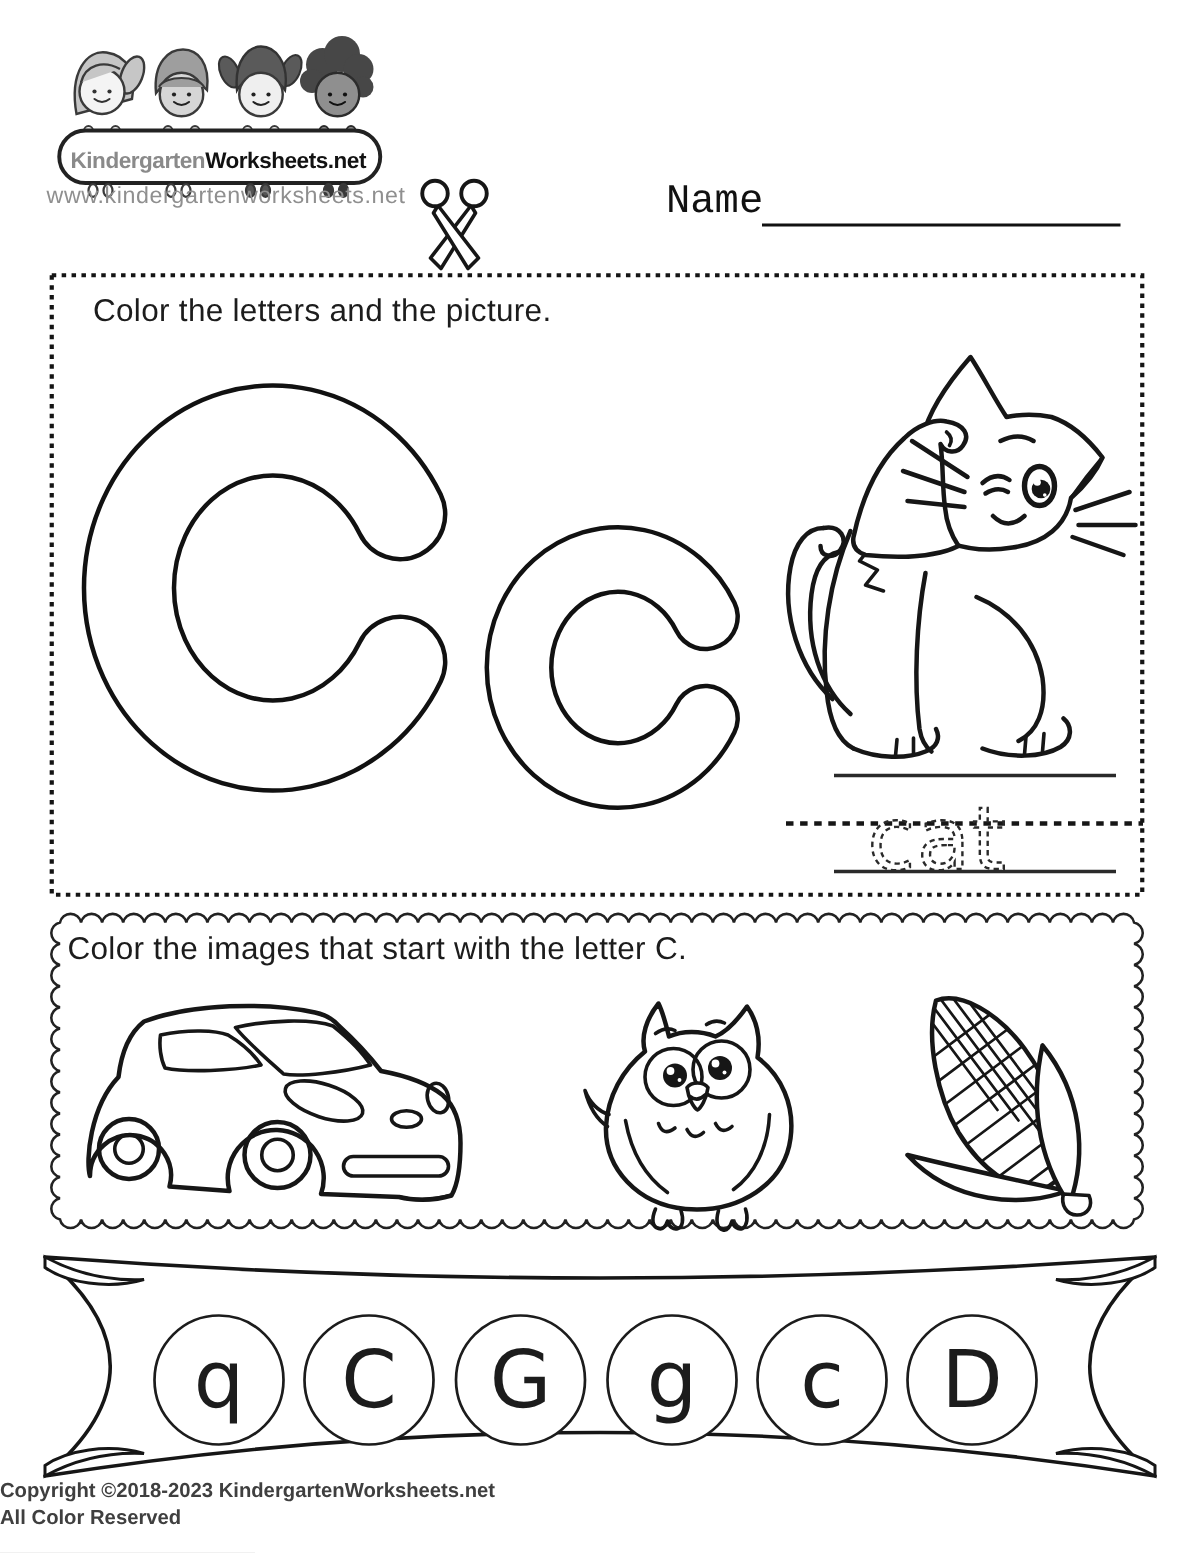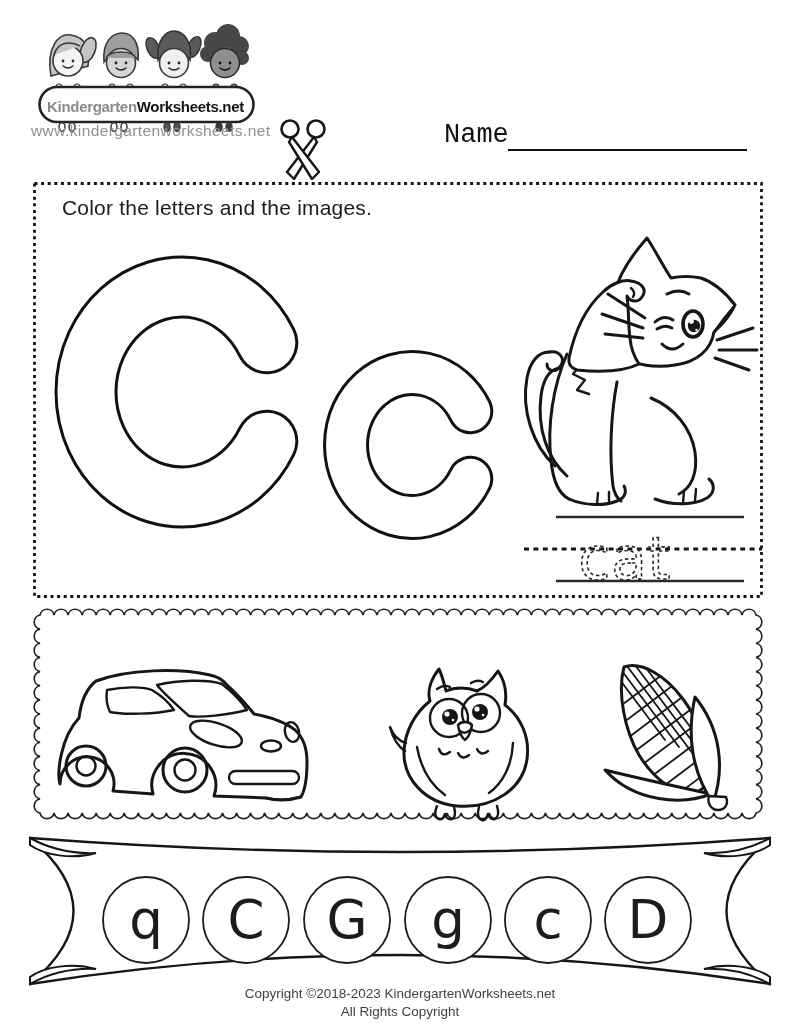--- a/index.html
+++ b/index.html
@@ -9,21 +9,21 @@
   svg{position:absolute;overflow:visible;}
   svg *{vector-effect:none;}
   .ln{stroke:#161616;fill:none;stroke-width:3;stroke-linecap:round;stroke-linejoin:round;}
   .thin{stroke-width:2.4;}
   .fillw{fill:#ffffff;}
   .title{font-size:28px;letter-spacing:.5px;color:#111;white-space:nowrap;}
   .url{font-size:15.5px;letter-spacing:.4px;color:#8f8f8f;white-space:nowrap;}
   .name-label{font-size:27px;color:#111;}
   .name-line{border-bottom:2.5px solid #111;}
   .instr{font-size:21px;letter-spacing:.2px;color:#1c1c1c;white-space:nowrap;}
-  .footer-line{position:absolute;left:0;width:800px;text-align:center;font-size:13.5px;color:#3f3f3f;}
+  .footer-line{position:absolute;left:0;width:800px;font-size:13.5px;color:#3f3f3f;font-weight:bold;}
   .svg-brand{font-family:"Liberation Sans", sans-serif;font-weight:bold;font-size:15px;letter-spacing:-0.3px;}
   .svg-circle-letter{font-family:"DejaVu Sans", sans-serif;font-size:53px;fill:#1c1c1c;}
   .svg-trace{font-family:"DejaVu Sans", sans-serif;font-size:58px;fill:none;stroke:#2a2a2a;
              stroke-width:1.6;stroke-dasharray:3.4 2.8;letter-spacing:1px;}
 </style>
 </head>
 <body>
 
 <div class="page">
 
@@ -98,21 +98,21 @@
   <svg style="left:276px;top:116px" width="56" height="72" viewBox="0 0 56 72">
     <path class="fillw" d="M 38 21 L 11 56 L 18 63 L 41 26 Z" stroke="#161616" stroke-width="2.4" stroke-linejoin="round"></path>
     <path class="fillw" d="M 16 21 L 43 56 L 36 63 L 13 26 Z" stroke="#161616" stroke-width="2.4" stroke-linejoin="round"></path>
     <circle cx="14" cy="13" r="8.5" fill="#fff" stroke="#161616" stroke-width="2.6"></circle>
     <circle cx="40" cy="13" r="8.5" fill="#fff" stroke="#161616" stroke-width="2.6"></circle>
   </svg>
 
   <svg style="left:33px;top:182px" width="730" height="416" viewBox="0 0 730 416">
     <rect x="1.5" y="1.5" width="727" height="413" fill="none" stroke="#141414" stroke-width="2.8" stroke-dasharray="3 3.6"></rect>
   </svg>
-  <div class="abs instr" style="left:62px;top:196px;">Color the letters and the images.</div>
+  <div class="abs instr" style="left:62px;top:196px;">Color the letters and the picture.</div>
 
   <svg style="left:40px;top:240px" width="470" height="310" viewBox="0 0 470 310">
     <g>
       <path d="M 226.8 102.8 A 96 105 0 1 0 226.8 201.2" fill="none" stroke="#111" stroke-width="63" stroke-linecap="round"></path>
       <path d="M 226.8 102.8 A 96 105 0 1 0 226.8 201.2" fill="none" stroke="#fff" stroke-width="57" stroke-linecap="round"></path>
     </g>
     <g>
       <path d="M 430.3 171.2 A 66 72 0 1 0 430.3 238.8" fill="none" stroke="#111" stroke-width="46" stroke-linecap="round"></path>
       <path d="M 430.3 171.2 A 66 72 0 1 0 430.3 238.8" fill="none" stroke="#fff" stroke-width="40" stroke-linecap="round"></path>
     </g>
@@ -167,20 +167,21 @@
   <svg style="left:505px;top:500px" width="290" height="100" viewBox="0 0 290 100">
     <line x1="51" y1="17" x2="239" y2="17" stroke="#2a2a2a" stroke-width="2.4"></line>
     <line x1="19" y1="49" x2="257" y2="49" stroke="#161616" stroke-width="3" stroke-dasharray="5 4.4"></line>
     <line x1="51" y1="81" x2="239" y2="81" stroke="#2a2a2a" stroke-width="2.4"></line>
     <text class="svg-trace" x="120" y="79" text-anchor="middle">cat</text>
   </svg>
 
   <svg style="left:33px;top:608px" width="730" height="212" viewBox="0 0 730 212">
     <path id="scallop-path" d="M 7,7 a7.16,7.16 0 0 1 14.04,0.00 a7.16,7.16 0 0 1 14.04,0.00 a7.16,7.16 0 0 1 14.04,0.00 a7.16,7.16 0 0 1 14.04,0.00 a7.16,7.16 0 0 1 14.04,0.00 a7.16,7.16 0 0 1 14.04,0.00 a7.16,7.16 0 0 1 14.04,0.00 a7.16,7.16 0 0 1 14.04,0.00 a7.16,7.16 0 0 1 14.04,0.00 a7.16,7.16 0 0 1 14.04,0.00 a7.16,7.16 0 0 1 14.04,0.00 a7.16,7.16 0 0 1 14.04,0.00 a7.16,7.16 0 0 1 14.04,0.00 a7.16,7.16 0 0 1 14.04,0.00 a7.16,7.16 0 0 1 14.04,0.00 a7.16,7.16 0 0 1 14.04,0.00 a7.16,7.16 0 0 1 14.04,0.00 a7.16,7.16 0 0 1 14.04,0.00 a7.16,7.16 0 0 1 14.04,0.00 a7.16,7.16 0 0 1 14.04,0.00 a7.16,7.16 0 0 1 14.04,0.00 a7.16,7.16 0 0 1 14.04,0.00 a7.16,7.16 0 0 1 14.04,0.00 a7.16,7.16 0 0 1 14.04,0.00 a7.16,7.16 0 0 1 14.04,0.00 a7.16,7.16 0 0 1 14.04,0.00 a7.16,7.16 0 0 1 14.04,0.00 a7.16,7.16 0 0 1 14.04,0.00 a7.16,7.16 0 0 1 14.04,0.00 a7.16,7.16 0 0 1 14.04,0.00 a7.16,7.16 0 0 1 14.04,0.00 a7.16,7.16 0 0 1 14.04,0.00 a7.16,7.16 0 0 1 14.04,0.00 a7.16,7.16 0 0 1 14.04,0.00 a7.16,7.16 0 0 1 14.04,0.00 a7.16,7.16 0 0 1 14.04,0.00 a7.16,7.16 0 0 1 14.04,0.00 a7.16,7.16 0 0 1 14.04,0.00 a7.16,7.16 0 0 1 14.04,0.00 a7.16,7.16 0 0 1 14.04,0.00 a7.16,7.16 0 0 1 14.04,0.00 a7.16,7.16 0 0 1 14.04,0.00 a7.16,7.16 0 0 1 14.04,0.00 a7.16,7.16 0 0 1 14.04,0.00 a7.16,7.16 0 0 1 14.04,0.00 a7.16,7.16 0 0 1 14.04,0.00 a7.16,7.16 0 0 1 14.04,0.00 a7.16,7.16 0 0 1 14.04,0.00 a7.16,7.16 0 0 1 14.04,0.00 a7.16,7.16 0 0 1 14.04,0.00 a7.16,7.16 0 0 1 14.04,0.00 a7.21,7.21 0 0 1 0.00,14.14 a7.21,7.21 0 0 1 0.00,14.14 a7.21,7.21 0 0 1 0.00,14.14 a7.21,7.21 0 0 1 0.00,14.14 a7.21,7.21 0 0 1 0.00,14.14 a7.21,7.21 0 0 1 0.00,14.14 a7.21,7.21 0 0 1 0.00,14.14 a7.21,7.21 0 0 1 0.00,14.14 a7.21,7.21 0 0 1 0.00,14.14 a7.21,7.21 0 0 1 0.00,14.14 a7.21,7.21 0 0 1 0.00,14.14 a7.21,7.21 0 0 1 0.00,14.14 a7.21,7.21 0 0 1 0.00,14.14 a7.21,7.21 0 0 1 0.00,14.14 a7.16,7.16 0 0 1 -14.04,0.00 a7.16,7.16 0 0 1 -14.04,0.00 a7.16,7.16 0 0 1 -14.04,0.00 a7.16,7.16 0 0 1 -14.04,0.00 a7.16,7.16 0 0 1 -14.04,0.00 a7.16,7.16 0 0 1 -14.04,0.00 a7.16,7.16 0 0 1 -14.04,0.00 a7.16,7.16 0 0 1 -14.04,0.00 a7.16,7.16 0 0 1 -14.04,0.00 a7.16,7.16 0 0 1 -14.04,0.00 a7.16,7.16 0 0 1 -14.04,0.00 a7.16,7.16 0 0 1 -14.04,0.00 a7.16,7.16 0 0 1 -14.04,0.00 a7.16,7.16 0 0 1 -14.04,0.00 a7.16,7.16 0 0 1 -14.04,0.00 a7.16,7.16 0 0 1 -14.04,0.00 a7.16,7.16 0 0 1 -14.04,0.00 a7.16,7.16 0 0 1 -14.04,0.00 a7.16,7.16 0 0 1 -14.04,0.00 a7.16,7.16 0 0 1 -14.04,0.00 a7.16,7.16 0 0 1 -14.04,0.00 a7.16,7.16 0 0 1 -14.04,0.00 a7.16,7.16 0 0 1 -14.04,0.00 a7.16,7.16 0 0 1 -14.04,0.00 a7.16,7.16 0 0 1 -14.04,0.00 a7.16,7.16 0 0 1 -14.04,0.00 a7.16,7.16 0 0 1 -14.04,0.00 a7.16,7.16 0 0 1 -14.04,0.00 a7.16,7.16 0 0 1 -14.04,0.00 a7.16,7.16 0 0 1 -14.04,0.00 a7.16,7.16 0 0 1 -14.04,0.00 a7.16,7.16 0 0 1 -14.04,0.00 a7.16,7.16 0 0 1 -14.04,0.00 a7.16,7.16 0 0 1 -14.04,0.00 a7.16,7.16 0 0 1 -14.04,0.00 a7.16,7.16 0 0 1 -14.04,0.00 a7.16,7.16 0 0 1 -14.04,0.00 a7.16,7.16 0 0 1 -14.04,0.00 a7.16,7.16 0 0 1 -14.04,0.00 a7.16,7.16 0 0 1 -14.04,0.00 a7.16,7.16 0 0 1 -14.04,0.00 a7.16,7.16 0 0 1 -14.04,0.00 a7.16,7.16 0 0 1 -14.04,0.00 a7.16,7.16 0 0 1 -14.04,0.00 a7.16,7.16 0 0 1 -14.04,0.00 a7.16,7.16 0 0 1 -14.04,0.00 a7.16,7.16 0 0 1 -14.04,0.00 a7.16,7.16 0 0 1 -14.04,0.00 a7.16,7.16 0 0 1 -14.04,0.00 a7.16,7.16 0 0 1 -14.04,0.00 a7.16,7.16 0 0 1 -14.04,0.00 a7.21,7.21 0 0 1 0.00,-14.14 a7.21,7.21 0 0 1 0.00,-14.14 a7.21,7.21 0 0 1 0.00,-14.14 a7.21,7.21 0 0 1 0.00,-14.14 a7.21,7.21 0 0 1 0.00,-14.14 a7.21,7.21 0 0 1 0.00,-14.14 a7.21,7.21 0 0 1 0.00,-14.14 a7.21,7.21 0 0 1 0.00,-14.14 a7.21,7.21 0 0 1 0.00,-14.14 a7.21,7.21 0 0 1 0.00,-14.14 a7.21,7.21 0 0 1 0.00,-14.14 a7.21,7.21 0 0 1 0.00,-14.14 a7.21,7.21 0 0 1 0.00,-14.14 a7.21,7.21 0 0 1 0.00,-14.14 Z" fill="none" stroke="#222" stroke-width="1.7"></path>
   </svg>
+  <div class="abs instr" style="left:45px;top:621px;">Color the images that start with the letter C.</div>
 
   <svg style="left:56px;top:650px" width="264" height="158" viewBox="0 0 264 158">
     <g class="ln" stroke-width="2.8">
       <path class="fillw" d="M 23 68 Q 26 42 40 31 C 72 19 122 18 154 25 Q 164 27 170 34 C 181 44 191 55 198 64 C 214 67 229 72 239 80 C 248 88 251 100 251 112 C 251 128 249 140 245 147 C 232 151 218 150 210 148 L 158 146 A 32 32 0 1 0 97 144 L 57 141 A 27 27 0 1 0 4 134 C 1 124 4 88 23 68 Z"></path>
       <path class="fillw thin" d="M 51 40 C 70 36 88 37 96 40 C 106 46 114 54 118 60 C 100 64 68 65 54 62 C 51 56 50 47 51 40 Z"></path>
       <path class="fillw thin" d="M 101 35 C 122 30 152 29 166 34 C 176 42 186 52 191 60 C 172 65 144 68 133 66 C 122 56 108 44 101 35 Z"></path>
       <ellipse class="thin" cx="160" cy="84" rx="27" ry="11" transform="rotate(18 160 84)"></ellipse>
       <ellipse class="thin" cx="236" cy="82" rx="7" ry="10" transform="rotate(-14 236 82)"></ellipse>
       <ellipse class="thin" cx="215" cy="96" rx="10" ry="5.5"></ellipse>
       <rect class="thin" x="173" y="121" width="70" height="13" rx="6.5"></rect>
@@ -251,15 +252,15 @@
       <text class="svg-circle-letter" x="126" y="112" text-anchor="middle">q</text>
       <text class="svg-circle-letter" x="226" y="112" text-anchor="middle">C</text>
       <text class="svg-circle-letter" x="327" y="112" text-anchor="middle">G</text>
       <text class="svg-circle-letter" x="428" y="112" text-anchor="middle">g</text>
       <text class="svg-circle-letter" x="528" y="112" text-anchor="middle">c</text>
       <text class="svg-circle-letter" x="628" y="112" text-anchor="middle">D</text>
     </g>
   </svg>
 
   <div class="footer-line" style="top:986px;">Copyright ©2018-2023 KindergartenWorksheets.net</div>
-  <div class="footer-line" style="top:1004px;">All Rights Copyright</div>
+  <div class="footer-line" style="top:1004px;">All Color Reserved</div>
 
 </div>
 
 </body></html>

